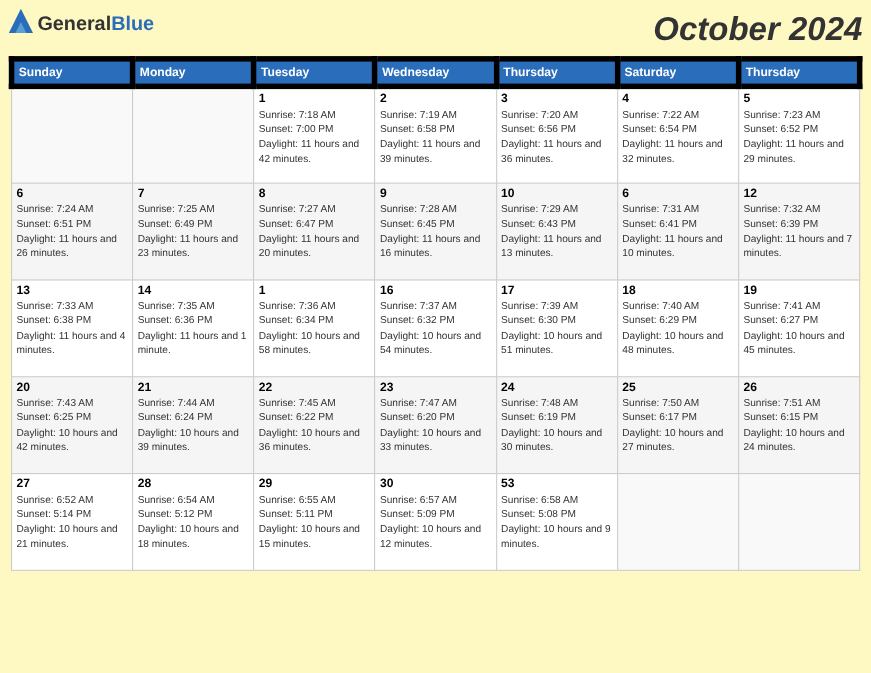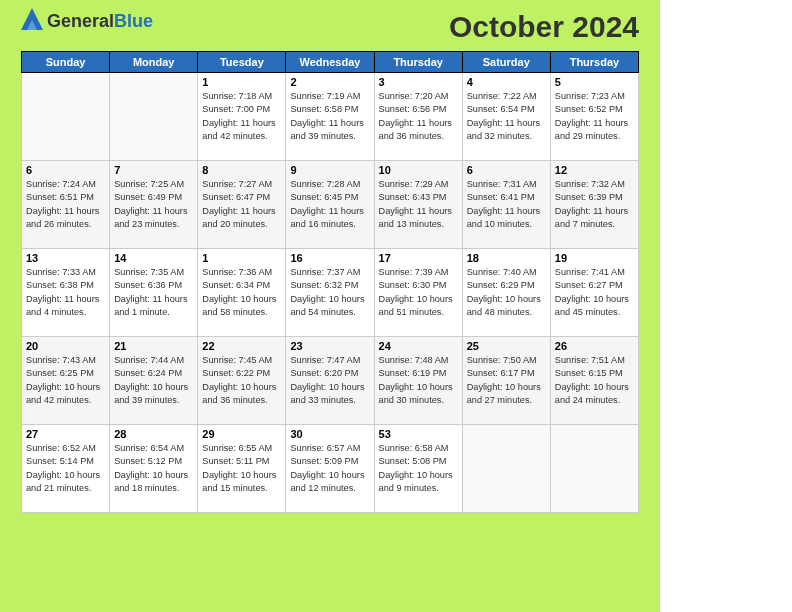--- a/index.html
+++ b/index.html
@@ -4,24 +4,24 @@
   <style>
     * { margin: 0; padding: 0; box-sizing: border-box; }
     body {
       font-family: Arial, sans-serif;
       background: #fff;
       width: 792px;
       height: 612px;
       overflow: hidden;
     }
     .page {
-      width: 660px;
+      width: 792px;
       height: 612px;
-      background: #bef264;
-      padding: 10px 21px;
+      background: #fef9c3;
+      padding: 10px 8px;
     }
     .header {
       display: flex;
       justify-content: space-between;
       align-items: flex-start;
       margin-bottom: 8px;
     }
     .logo {
       display: flex;
       align-items: center;
@@ -44,38 +44,39 @@
       top: -2px;
     }
     .title-section {
       text-align: right;
     }
     .month-title {
       font-size: 30px;
       font-weight: bold;
       color: #333;
       line-height: 1.1;
+      font-style: italic;
     }
     .location {
       font-size: 14px;
       color: #555;
     }
     .calendar {
       width: 100%;
       border-collapse: collapse;
       font-size: 10px;
     }
     .calendar th {
       background: #2a6ebb;
       color: #fff;
       padding: 4px 4px;
-      text-align: center;
+      text-align: left;
       font-size: 11px;
       font-weight: bold;
-      border: 1px solid #000000;
+      border: 5px solid #000000;
     }
     .calendar td {
       border: 1px solid #ccc;
       vertical-align: top;
       padding: 3px 4px;
       width: 14.28%;
       height: 88px;
     }
     .calendar td.empty {
       background: #f9f9f9;

